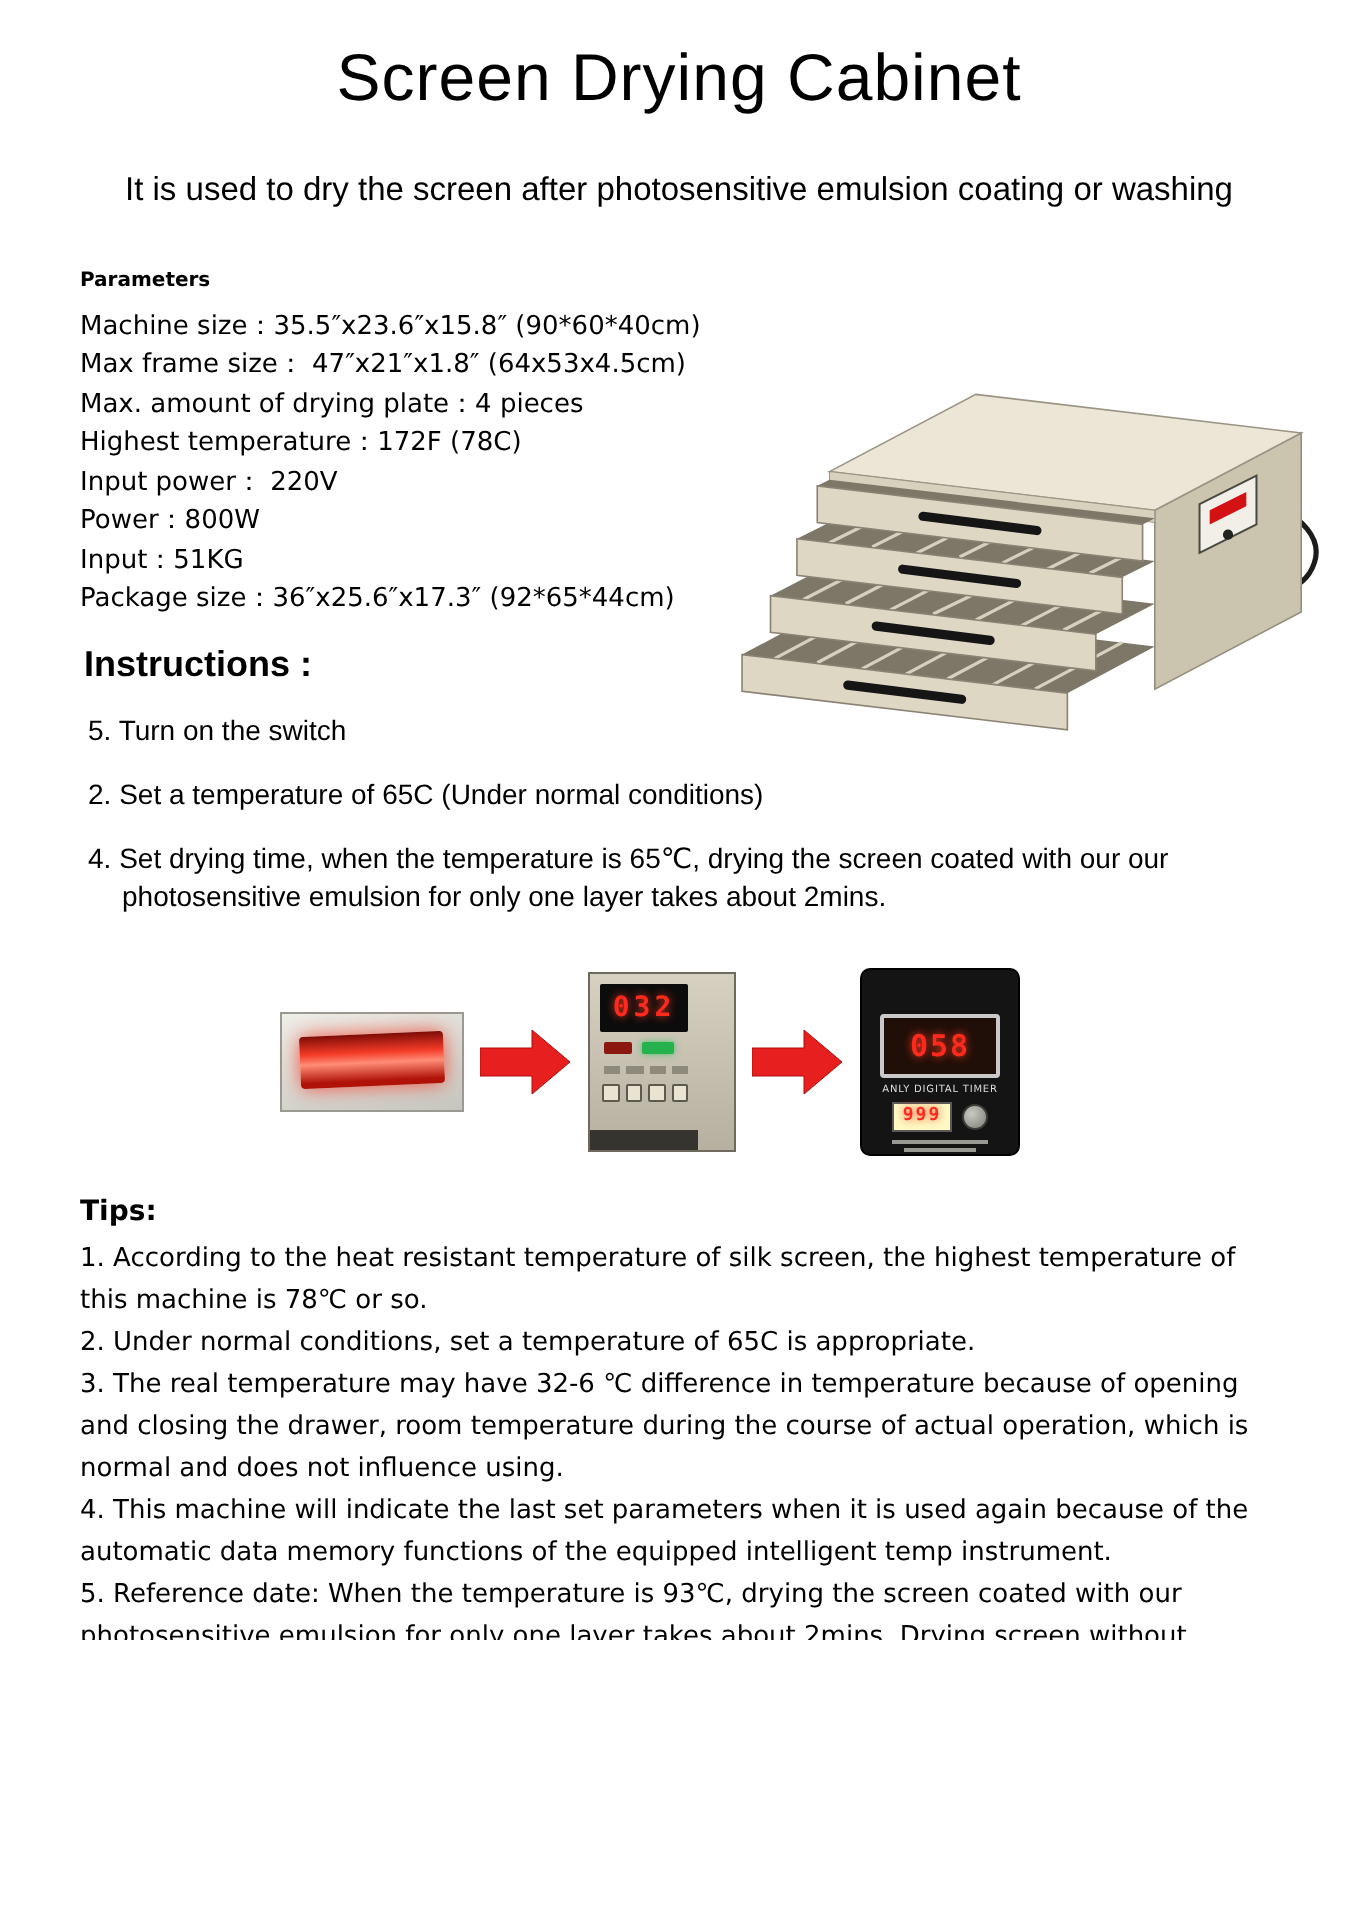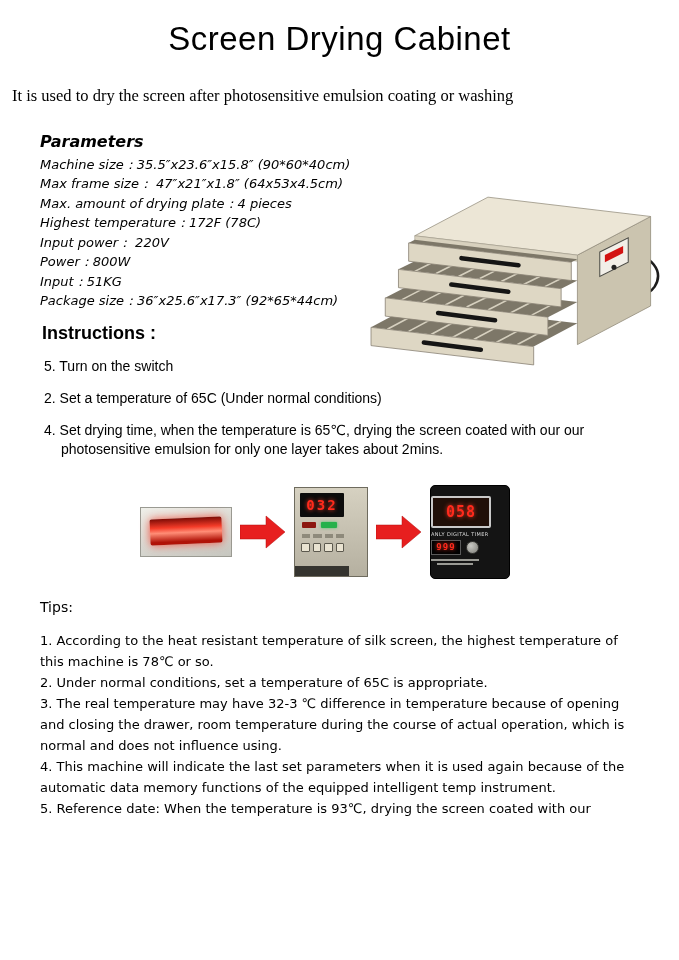--- a/index.html
+++ b/index.html
@@ -7,29 +7,29 @@
     position:relative; width:679px; height:820px; background:#fff;
     color:#000; overflow:hidden;
     font-family:"DejaVu Sans", sans-serif;
   }
   .title {
     font-family:"Liberation Sans", sans-serif;
     font-size:33px; font-weight:400; text-align:center;
     margin:20px 0 0 0; letter-spacing:0.5px;
   }
   .subtitle {
-    font-family:Liberation Serif, serif;
-    font-size:16.5px; margin:28px 12px 0 12px;
+    font-family:Liberation Sans, sans-serif;
+    font-size:16.5px; text-align:center; margin:28px 12px 0 12px;
   }
   .params {
     margin:26px 0 0 40px; width:348px;
     font-size:13px; line-height:19.5px;
   }
-  .params-heading { font-weight:bold; font-size:16px; margin-bottom:3px;font-style:italic; }
-  .param-row { white-space:nowrap;font-style:italic; }
+  .params-heading { font-weight:bold; font-size:10px; margin-bottom:3px; }
+  .param-row { white-space:nowrap; }
 
   .product-figure { position:absolute; left:370px; top:176px; width:305px; height:205px; }
 
   .instructions-heading {
     font-family:"Liberation Sans","DejaVu Sans",sans-serif;
     font-weight:bold; font-size:18px; margin:12px 0 0 42px;
   }
   .instruction {
     font-family:"Liberation Sans","DejaVu Sans",sans-serif;
     font-size:14px; margin:13px 0 0 44px; width:585px;
@@ -72,55 +72,55 @@
   .green-led { width:16px; height:6px; background:#25b14b; border-radius:1px; box-shadow:0 0 3px rgba(40,200,90,.8); }
   .red-bar { width:14px; height:6px; background:#8c1710; border-radius:1px; }
   .ctrl-labels { display:flex; gap:3px; margin-top:3px; padding-left:2px; }
   .ctrl-labels span { width:12px; height:4px; background:#8e8a7b; }
   .ctrl-buttons { display:flex; gap:3px; margin-top:5px; padding-left:1px; }
   .ctrl-buttons span { width:13px; height:9px; background:#e9e3d1; border:1px solid #5c594e; border-radius:1px; box-sizing:border-box; }
   .ctrl-base { margin:auto -5px 0 -5px; height:10px; background:#35342f; }
 
   .timer {
     width:80px; height:94px; background:#141414; border:1px solid #000;
-    border-radius:5px; padding:10px 0 0 0;
-    display:flex; flex-direction:column; align-items:flex-start;
+    border-radius:5px; padding:22px 0 0 0;
+    display:flex; flex-direction:column; align-items:center;
   }
   .timer-window {
     width:56px; height:28px; border:2px solid #c9c9c9; border-radius:2px;
     background:#200f08; display:flex; align-items:center; justify-content:center;
   }
   .timer-window .seg { font-size:15px; letter-spacing:1px; }
   .timer-caption {
     color:#ddd; font-size:5px; letter-spacing:.4px; margin-top:3px;
     font-family:"DejaVu Sans", sans-serif; white-space:nowrap;
   }
   .timer-preset-row { display:flex; align-items:center; gap:5px; margin-top:3px; }
   .timer-preset {
-    width:28px; height:13px; background:#000000; border:1px solid #5a5a5a;
+    width:28px; height:13px; background:#fef9c3; border:1px solid #5a5a5a;
     display:flex; align-items:center; justify-content:center;
     font-size:9px; letter-spacing:1px;
   }
   .timer-knob {
     width:11px; height:11px; border-radius:50%;
     background:radial-gradient(circle at 35% 35%, #c9c9c4, #7e7e78);
     border:1px solid #3c3c38;
   }
   .timer-lines { margin-top:4px; display:flex; flex-direction:column; gap:2px; align-items:center; }
   .timer-lines span { display:block; height:2px; background:#9a9a94; }
   .timer-lines span:first-child { width:48px; }
   .timer-lines span:last-child { width:36px; }
 
   .arrow-icon { flex:none; }
 
   .tips {
     margin:18px 38px 0 40px;
     font-size:13px; line-height:21px;
   }
-  .tips-heading { font-weight:normal; font-size:14px; margin-bottom:12px; }
+  .tips-heading { font-weight:bold; font-size:14px; margin-bottom:2px; }
   .tip { margin:0; }
 </style>
 </head>
 <body>
 
 <div class="page">
 
   <div class="title">Screen Drying Cabinet</div>
   <div class="subtitle">It is used to dry the screen after photosensitive emulsion coating or washing</div>
 
@@ -229,18 +229,18 @@
           <span></span>
       </div>
     </div>
 
   </div>
 
   <div class="tips">
     <div class="tips-heading">Tips:</div>
     <p class="tip">1. According to the heat resistant temperature of silk screen, the highest temperature of this machine is 78℃ or so.</p>
     <p class="tip">2. Under normal conditions, set a temperature of 65C is appropriate.</p>
-    <p class="tip">3. The real temperature may have 32-3 ℃ difference in temperature because of opening and closing the drawer, room temperature during the course of actual operation, which is normal and does not influence using.</p>
+    <p class="tip">3. The real temperature may have 32-6 ℃ difference in temperature because of opening and closing the drawer, room temperature during the course of actual operation, which is normal and does not influence using.</p>
     <p class="tip">4. This machine will indicate the last set parameters when it is used again because of the automatic data memory functions of the equipped intelligent temp instrument.</p>
     <p class="tip">5. Reference date: When the temperature is 93℃, drying the screen coated with our photosensitive emulsion for only one layer takes about 2mins. Drying screen without photosensitive emulsion takes about 1min. Please take it in reference while using.</p>
   </div>
 
 </div>
 
 </body></html>

